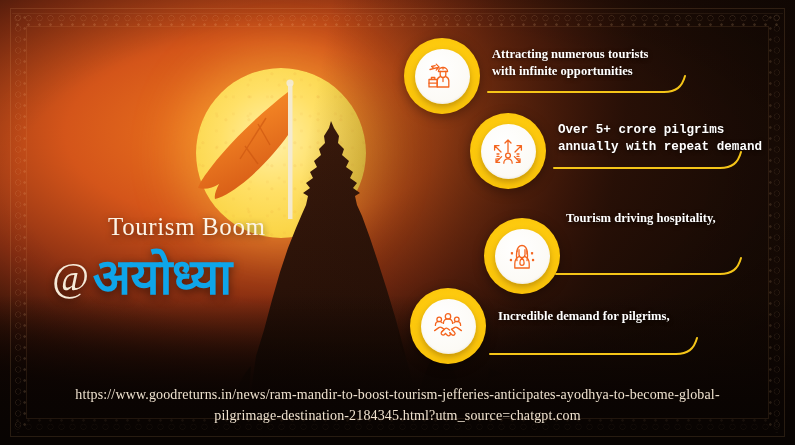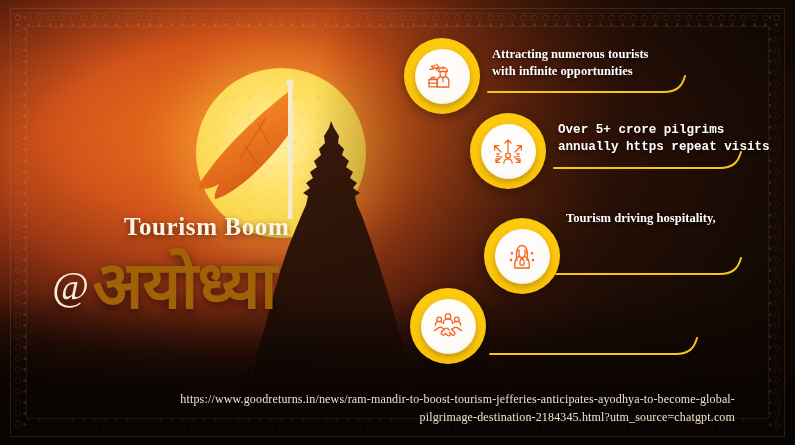--- a/index.html
+++ b/index.html
@@ -131,43 +131,42 @@
   
   .title-block {
     position: absolute;
     left: 52px; top: 214px;
     width: 340px;
   }
   .title-tourism {
     color: #fdf4e6;
     font-size: 25px;
     letter-spacing: 0.6px;
-    margin-left: 72px;
+    margin-left: 56px;
     line-height: 1;
     text-shadow: 0 2px 7px rgba(0,0,0,0.55);
     white-space: nowrap;
-    font-weight: bold;
   }
   .title-hindi-row {
     display: flex;
     align-items: center;
     margin-top: 12px;
   }
   .at-symbol {
     color: #f6ead8;
     font-size: 40px;
     font-style: italic;
     line-height: 1;
     text-shadow: 0 2px 7px rgba(0,0,0,0.6);
     margin-right: 4px;
   }
   .title-hindi {
-    color: #a16207;
+    color: #0ea5e9;
     font-family: "DejaVu Sans", sans-serif;
-    font-size: 66px;
+    font-size: 50px;
     font-weight: 700;
     line-height: 1.05;
     letter-spacing: -0.5px;
     text-shadow: 0 3px 10px rgba(0,0,0,0.55);
     white-space: nowrap;
   }
 
   
   .feature {
     position: absolute;
@@ -205,23 +204,23 @@
   .connector {
     position: absolute;
     pointer-events: none;
   }
   .connector svg { display: block; overflow: visible; }
 
   
   .source-url {
     position: absolute;
     left: 0; right: 0; bottom: 18px;
-    text-align: right;
+    text-align: center;
     color: #efe2cf;
-    font-size: 12px;
+    font-size: 14px;
     line-height: 1.55;
     letter-spacing: 0.15px;
     padding: 0 60px;
   }
   .source-url span { display: block; }
 </style>
 </head>
 <body>
 
 <div class="poster">
@@ -365,21 +364,21 @@
           <path d="M22.4 21.6 l5.4 5.4 M24.4 27.4 h3.6 v-3.6"></path>
           <path d="M9.6 21.6 l-5.4 5.4 M7.6 27.4 H4 v-3.6"></path>
           <circle cx="16" cy="20.6" r="2.4"></circle>
           <path d="M11.8 28.2 c0 -2.6 1.9 -4.4 4.2 -4.4 s4.2 1.8 4.2 4.4"></path>
           <path d="M5 19 h2 M5 21.4 h2 M5 23.8 h2 M25 19 h2 M25 21.4 h2 M25 23.8 h2"></path>
         </svg>
       </div>
     </div>
     <div class="feature-text" style="left:558px; top:122px;font-family:Liberation Mono, monospace;">
       <div>Over 5+ crore pilgrims</div>
-      <div>annually https repeat visits</div>
+      <div>annually with repeat demand</div>
     </div>
     <div class="connector" style="left:554px; top:150px;">
       <svg width="190" height="22" viewBox="0 0 190 22">
         <path d="M0 18 H 166 C 178 18, 184 13, 187 2" stroke="#f5c518" stroke-width="2" fill="none" stroke-linecap="round"></path>
       </svg>
     </div>
   </div>
 
   <div class="feature">
     <div class="badge" style="left:484px; top:218px;">
@@ -418,20 +417,21 @@
           <path d="M2.6 20.6 l4.2 -3 c.9 -.6 2 -.6 2.9 0 l2.6 1.8"></path>
           <path d="M29.4 20.6 l-4.2 -3 c-.9 -.6 -2 -.6 -2.9 0 l-2.6 1.8"></path>
           <path d="M12.3 19.4 l-2.5 2.4 c-.8 .8 -.8 2 0 2.7 .8 .8 2 .8 2.7 0 l1 -1"></path>
           <path d="M13.5 23.5 l1.8 1.8 c.7 .7 1.9 .7 2.6 0 .7 -.7 .7 -1.8 0 -2.5"></path>
           <path d="M17.9 22.8 l2 1.9 c.7 .7 1.9 .7 2.6 0 .7 -.7 .7 -1.8 0 -2.5 l-3 -2.9"></path>
           <path d="M9.8 21.8 l3.4 -3.2 c.7 -.6 1.6 -.7 2.3 -.1 l2 1.6"></path>
         </svg>
       </div>
     </div>
     <div class="feature-text" style="left:498px; top:308px;">
+      <div>Incredible demand for pilgrims,</div>
     </div>
     <div class="connector" style="left:490px; top:336px;">
       <svg width="210" height="22" viewBox="0 0 210 22">
         <path d="M0 18 H 186 C 198 18, 204 13, 207 2" stroke="#f5c518" stroke-width="2" fill="none" stroke-linecap="round"></path>
       </svg>
     </div>
   </div>
 
   <div class="source-url">
     <span>https://www.goodreturns.in/news/ram-mandir-to-boost-tourism-jefferies-anticipates-ayodhya-to-become-global-</span>

